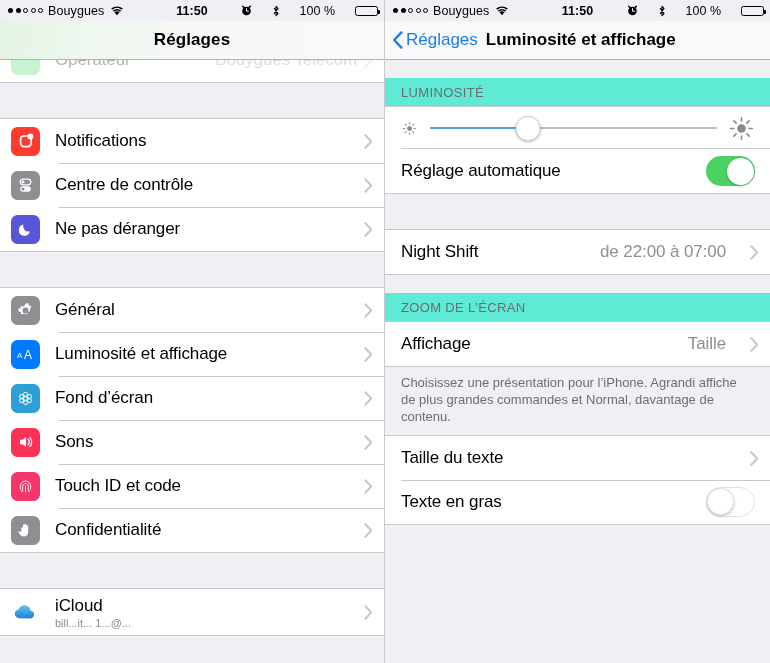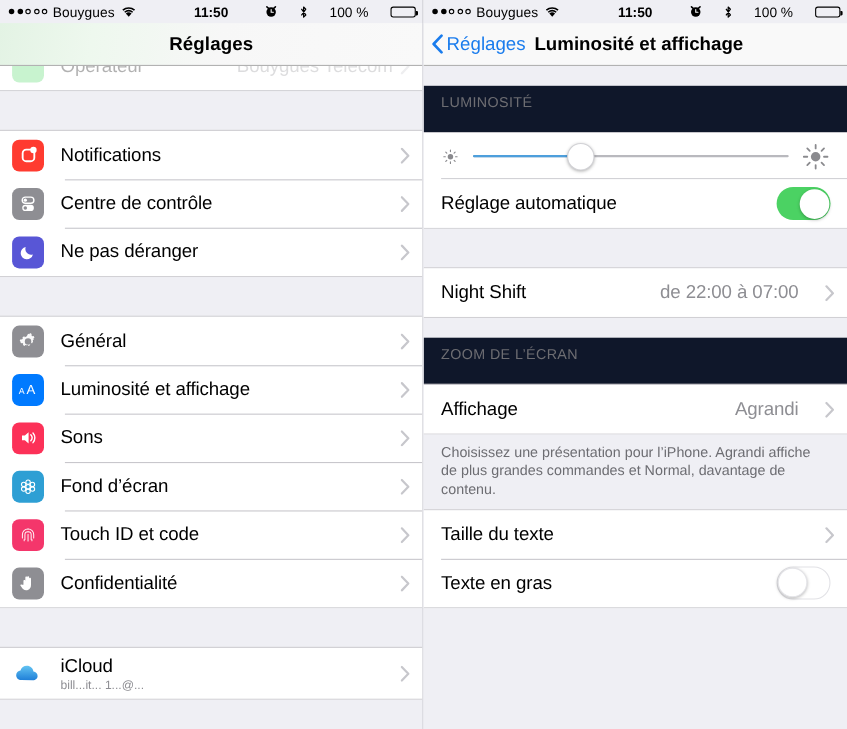--- a/index.html
+++ b/index.html
@@ -67,21 +67,21 @@
   .row-sub { font-size: 11px; color: #8e8e93; margin-left: 15px; margin-top: 1px; }
   .row-text-col { display: flex; flex-direction: column; justify-content: center; }
   .row-text-col .row-label, .row-text-col .row-sub { margin-left: 15px; }
   .row-value { margin-left: auto; font-size: 17px; color: #8e8e93; letter-spacing: -.1px; }
   .chev { margin-left: auto; margin-right: 11px; flex: none; }
   .row-value + .chev { margin-left: 7px; }
 
   .row.faded { opacity: .30; }
 
   
-  .section-hdr { font-size: 13px; color: #6d6d72; padding: 7px 0 20px 16px; letter-spacing: .35px; background: #0f172a; }
+  .section-hdr { font-size: 13px; color: #6d6d72; padding: 7px 0 6px 16px; letter-spacing: .35px; background: #5eead4; }
   .row.noicon { padding-left: 16px; gap: 17px; }
   .row.noicon + .row.noicon:before { left: 16px; }
   .footer-note { font-size: 13px; line-height: 17px; color: #6d6d72; padding: 7px 22px 10px 16px; background: #efeff4; }
 
   .slider-row { height: 42px; display: flex; align-items: center; padding: 0 16px; background: #fff; position: relative; }
   .slider-row:after { content: ""; position: absolute; left: 16px; right: 0; bottom: 0; height: 1px; background: #c8c7cc; }
   .track-wrap { flex: 1; height: 20px; margin: 0 12px; position: relative; display: flex; align-items: center; }
   .track { position: absolute; left: 0; right: 0; height: 2px; background: #b9b9be; border-radius: 2px; }
   .track-fill { position: absolute; left: 0; height: 2px; background: #4d9fdc; border-radius: 2px; }
   .thumb { position: absolute; width: 25px; height: 25px; border-radius: 50%; background: #fff;
@@ -210,32 +210,20 @@
             </svg>
         </div>
         <div class="row">
           <span class="ic" style="background:#007AFF;">
             <svg width="24" height="16" viewBox="0 0 24 16">
               <text x="3" y="12" font-family="Liberation Sans, sans-serif" font-size="8" fill="#fff">A</text>
               <text x="10" y="12.5" font-family="Liberation Sans, sans-serif" font-size="12" fill="#fff">A</text>
             </svg>
           </span>
           <span class="row-label">Luminosité et affichage</span>
-          <svg class="chev" width="9" height="15" viewBox="0 0 9 15">
-            <path d="M1.3 1.3 7.2 7.5 1.3 13.7" stroke="#c7c7cc" stroke-width="2" fill="none" stroke-linecap="round" stroke-linejoin="round"></path>
-            </svg>
-        </div>
-        <div class="row">
-          <span class="ic" style="background:#FC3158;">
-            <svg width="20" height="18" viewBox="0 0 20 18">
-              <path d="M4 6.8h2.6L10 3.9v10.2L6.6 11.2H4z" fill="#fff"></path>
-              <path d="M12 6.3a4 4 0 0 1 0 5.4M14 4.6a6.6 6.6 0 0 1 0 8.8" stroke="#fff" stroke-width="1.3" fill="none" stroke-linecap="round"></path>
-            </svg>
-          </span>
-          <span class="row-label">Sons</span>
           <svg class="chev" width="9" height="15" viewBox="0 0 9 15">
             <path d="M1.3 1.3 7.2 7.5 1.3 13.7" stroke="#c7c7cc" stroke-width="2" fill="none" stroke-linecap="round" stroke-linejoin="round"></path>
             </svg>
         </div>
         <div class="row">
           <span class="ic" style="background:#2E9FD4;">
             <svg width="19" height="19" viewBox="0 0 20 20">
               <g fill="none" stroke="#fff" stroke-width="1.05">
                 <circle cx="10" cy="10" r="2.1"></circle>
                 <circle cx="10" cy="5.6" r="2.1"></circle>
@@ -246,20 +234,32 @@
                   <circle cx="14.2" cy="12.2" r="2.1"></circle>
               </g>
             </svg>
           </span>
           <span class="row-label">Fond d’écran</span>
           <svg class="chev" width="9" height="15" viewBox="0 0 9 15">
             <path d="M1.3 1.3 7.2 7.5 1.3 13.7" stroke="#c7c7cc" stroke-width="2" fill="none" stroke-linecap="round" stroke-linejoin="round"></path>
             </svg>
         </div>
         <div class="row">
+          <span class="ic" style="background:#FC3158;">
+            <svg width="20" height="18" viewBox="0 0 20 18">
+              <path d="M4 6.8h2.6L10 3.9v10.2L6.6 11.2H4z" fill="#fff"></path>
+              <path d="M12 6.3a4 4 0 0 1 0 5.4M14 4.6a6.6 6.6 0 0 1 0 8.8" stroke="#fff" stroke-width="1.3" fill="none" stroke-linecap="round"></path>
+            </svg>
+          </span>
+          <span class="row-label">Sons</span>
+          <svg class="chev" width="9" height="15" viewBox="0 0 9 15">
+            <path d="M1.3 1.3 7.2 7.5 1.3 13.7" stroke="#c7c7cc" stroke-width="2" fill="none" stroke-linecap="round" stroke-linejoin="round"></path>
+            </svg>
+        </div>
+        <div class="row">
           <span class="ic" style="background:#F4366B;">
             <svg width="19" height="19" viewBox="0 0 20 20">
               <g fill="none" stroke="#fff" stroke-width="1" stroke-linecap="round" opacity=".92">
                 <path d="M10 4.2c-3.1 0-5.4 2.3-5.4 5.2v3.4"></path>
                 <path d="M10 4.2c3.1 0 5.4 2.3 5.4 5.2v3.4"></path>
                 <path d="M10 6.8c-1.7 0-3 1.2-3 2.8v4.6"></path>
                 <path d="M10 6.8c1.7 0 3 1.2 3 2.8v4.6"></path>
                 <path d="M10 9.4v6.2"></path>
                 <path d="M6.3 15.4v-1.2M13.7 15.4v-1.2"></path>
               </g>
@@ -398,21 +398,21 @@
             </svg>
         </div>
       </div>
 
       <div class="gap g18"></div>
       <div class="section-hdr">ZOOM DE L’ÉCRAN</div>
 
       <div class="group">
         <div class="row noicon">
           <span class="row-label" style="margin-left:0">Affichage</span>
-          <span class="row-value">Agrandi</span>
+          <span class="row-value">Taille</span>
           <svg class="chev" width="9" height="15" viewBox="0 0 9 15">
             <path d="M1.3 1.3 7.2 7.5 1.3 13.7" stroke="#c7c7cc" stroke-width="2" fill="none" stroke-linecap="round" stroke-linejoin="round"></path>
             </svg>
         </div>
       </div>
 
       <div class="footer-note">Choisissez une présentation pour l’iPhone. Agrandi affiche de plus grandes commandes et Normal, davantage de contenu.</div>
 
       <div class="group">
         <div class="row noicon">

